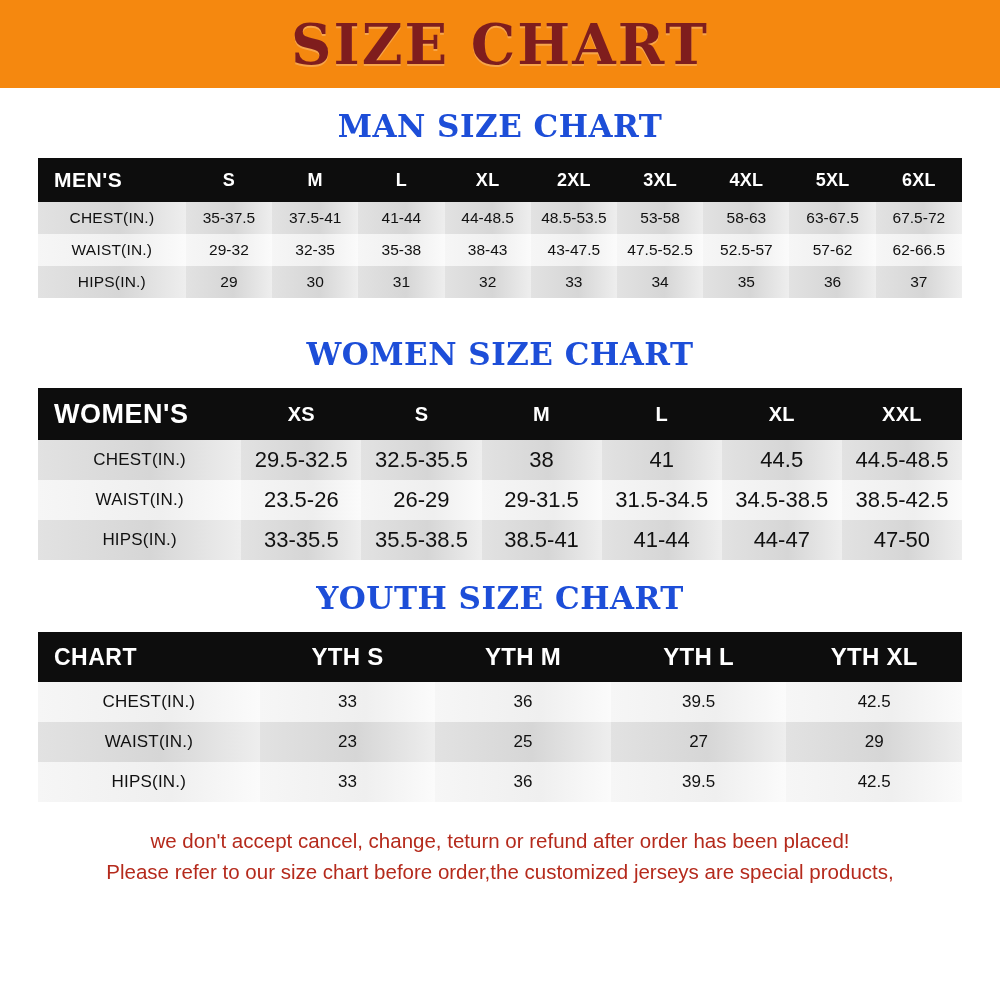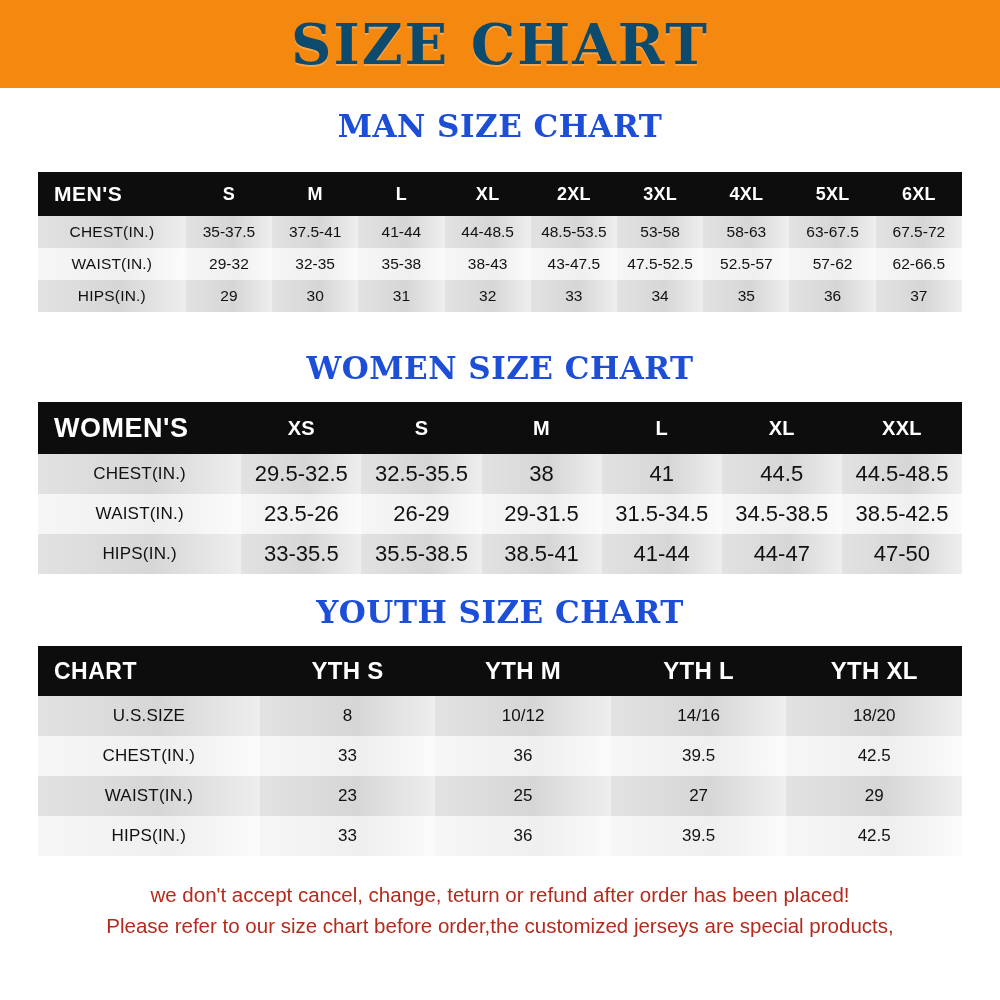--- a/index.html
+++ b/index.html
@@ -27,21 +27,21 @@
     display: flex;
     align-items: center;
     justify-content: center;
     position: relative;
   }
   .header-title {
     font-family: "DejaVu Serif", serif;
     font-weight: bold;
     font-size: 56px;
     letter-spacing: 2px;
-    color: #0c4a6e;
+    color: #7f1d1d;
     text-shadow: 0 2px 0 rgba(255,255,255,0.25);
     line-height: 1;
   }
 
   
   .section-title {
     text-align: center;
     font-family: "DejaVu Serif", serif;
     font-weight: bold;
     font-size: 31px;
@@ -89,21 +89,21 @@
     letter-spacing: 0.2px;
   }
   table.size-table tr.band-dark td { background: #dcdcdc; }
   table.size-table tr.band-light td { background: #f2f2f2; }
 
   
   table.size-table tr.band-dark td { background: linear-gradient(to right,#e2e2e2 0%,#d6d6d6 55%,#eeeeee 100%); }
   table.size-table tr.band-light td { background: linear-gradient(to right,#f6f6f6 0%,#efefef 60%,#fbfbfb 100%); }
 
   .sp-title-1 { margin-top: 20px; }
-  .sp-table-1 { margin-top: 28px; }
+  .sp-table-1 { margin-top: 14px; }
   .sp-title-2 { margin-top: 38px; }
   .sp-table-2 { margin-top: 16px; }
   .sp-title-3 { margin-top: 20px; }
   .sp-table-3 { margin-top: 16px; }
 
   
   table.w-table tr.head-row th { height: 52px; font-size: 20px; }
   table.w-table tr.head-row th.corner { font-size: 27px; }
   table.w-table td { height: 40px; font-size: 22px; }
   table.w-table td.rowlabel { font-size: 17px; }
@@ -272,27 +272,20 @@
         <thead>
           <tr class="head-row">
             <th class="corner">CHART</th>
             <th>YTH S</th>
             <th>YTH M</th>
             <th>YTH L</th>
             <th>YTH XL</th>
           </tr>
         </thead>
         <tbody>
-          <tr class="band-dark">
-            <td class="rowlabel">U.S.SIZE</td>
-            <td>8</td>
-            <td>10/12</td>
-            <td>14/16</td>
-            <td>18/20</td>
-          </tr>
           <tr class="band-light">
             <td class="rowlabel">CHEST(IN.)</td>
             <td>33</td>
             <td>36</td>
             <td>39.5</td>
             <td>42.5</td>
           </tr>
           <tr class="band-dark">
             <td class="rowlabel">WAIST(IN.)</td>
             <td>23</td>

